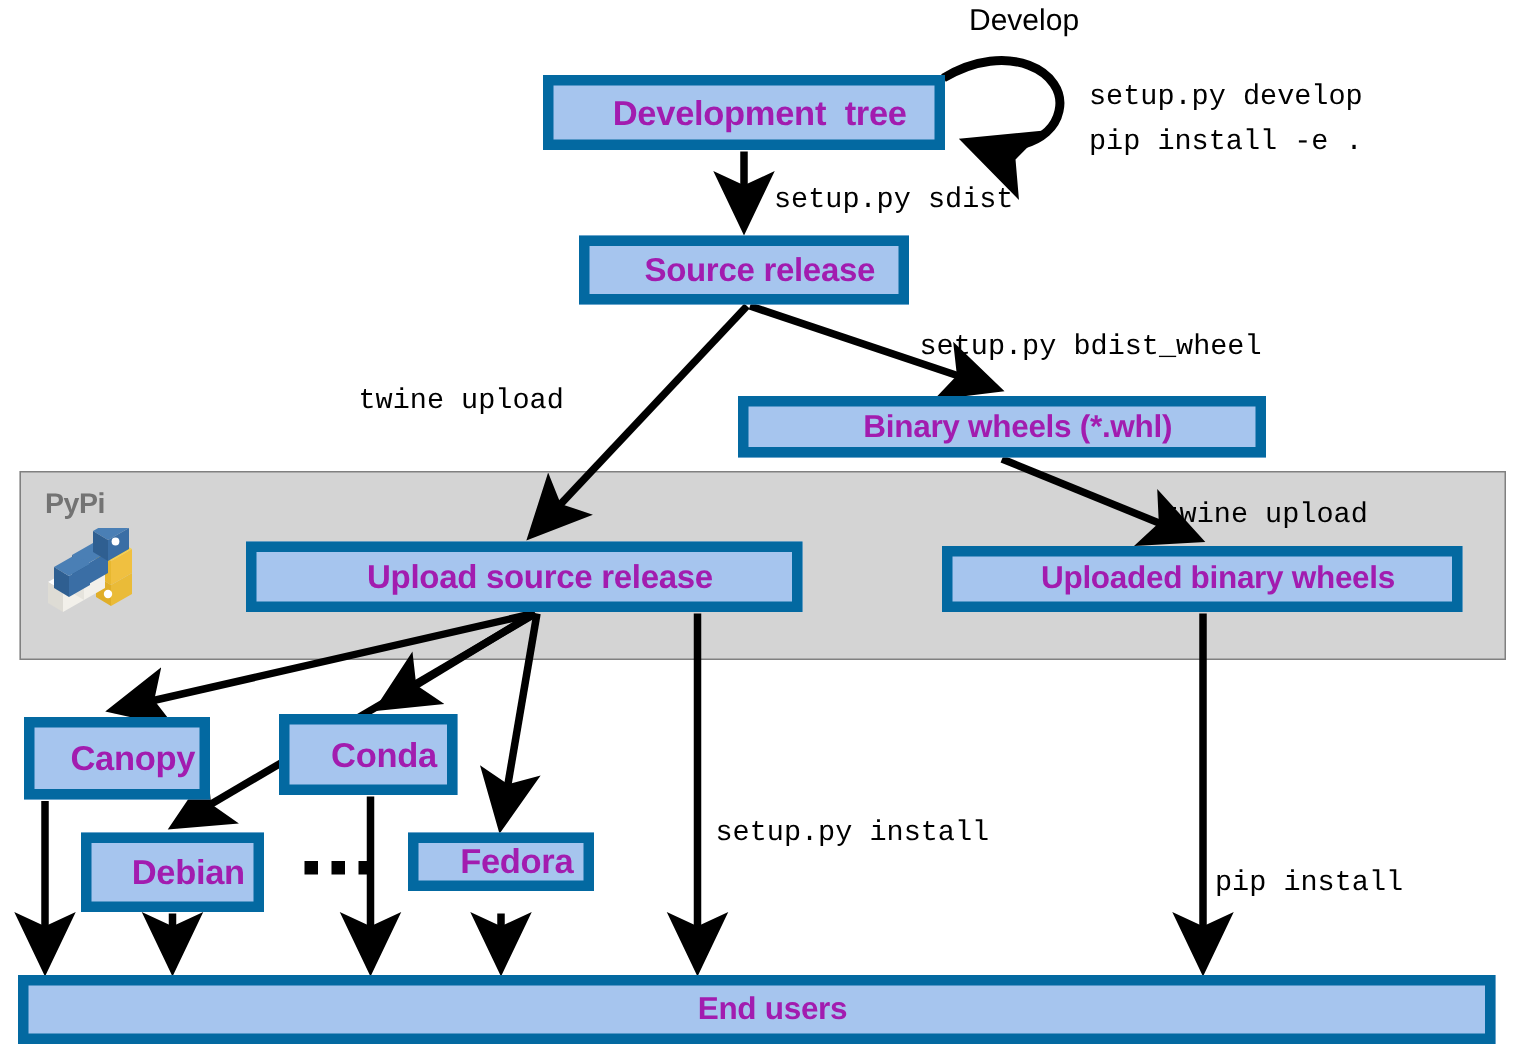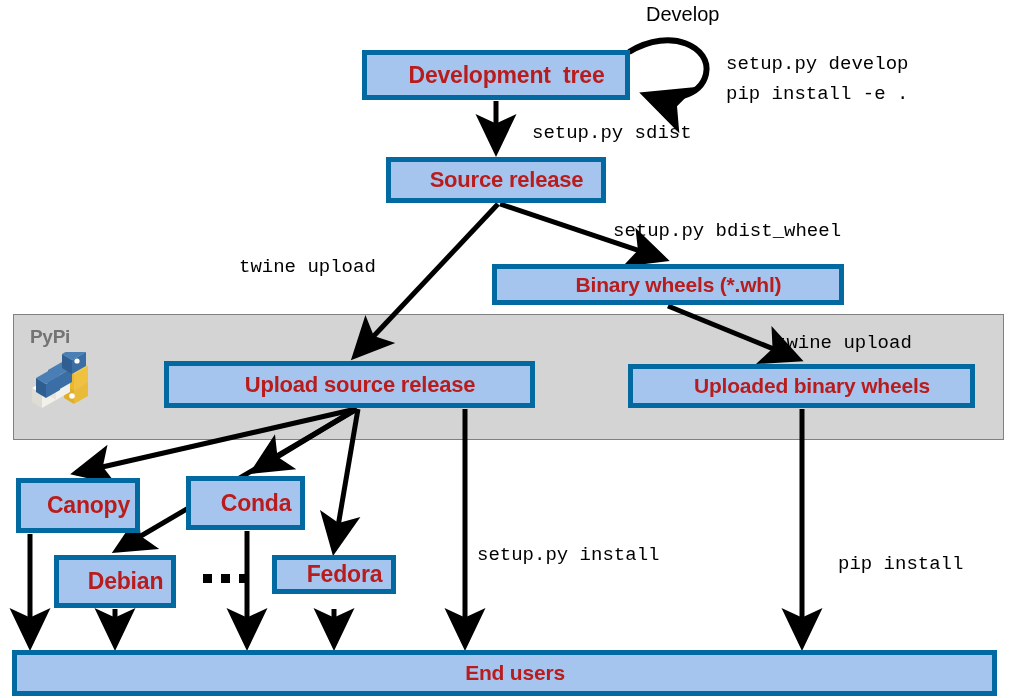--- a/index.html
+++ b/index.html
@@ -35,27 +35,27 @@
     position: absolute;
     font-weight: bold;
     font-size: 19px;
     color: #737373;
     font-family: "Liberation Sans", sans-serif;
     letter-spacing: -0.3px;
   }
   .node {
     position: absolute;
     background: #a6c5ee;
-    border: 5px solid #0369a1;
+    border: 7px solid #0369a1;
     box-sizing: border-box;
     display: flex;
     align-items: center;
     justify-content: center;
     font-weight: bold;
-    color: #b91c1c;
+    color: #a21caf;
     font-family: "Liberation Sans", sans-serif;
     text-align: center;
     white-space: pre;
     letter-spacing: -0.2px;
     padding-left: 21px;
   }
   .node.endusers {
     justify-content: center;
   }
   .cmd {
@@ -195,25 +195,25 @@
     <i></i>
     <i></i>
   </div>
 
   <div class="plainlabel" style="left:646px; top:3px;">Develop</div>
 
   <div class="cmd" style="left:726px; top:52px;">setup.py develop</div>
 
   <div class="cmd" style="left:726px; top:82px;">pip install -e .</div>
 
-  <div class="cmd" style="left:532px; top:121px;">setup.py sdist</div>
+  <div class="cmd" style="left:516px; top:121px;">setup.py sdist</div>
 
   <div class="cmd" style="left:613px; top:219px;">setup.py bdist_wheel</div>
 
   <div class="cmd" style="left:239px; top:255px;">twine upload</div>
 
   <div class="cmd" style="left:775px; top:331px;">twine upload</div>
 
   <div class="cmd" style="left:477px; top:543px;">setup.py install</div>
 
-  <div class="cmd" style="left:810px; top:552px;margin-left:28px;">pip install</div>
+  <div class="cmd" style="left:810px; top:576px;">pip install</div>
 
 </div>
 
 </body></html>

